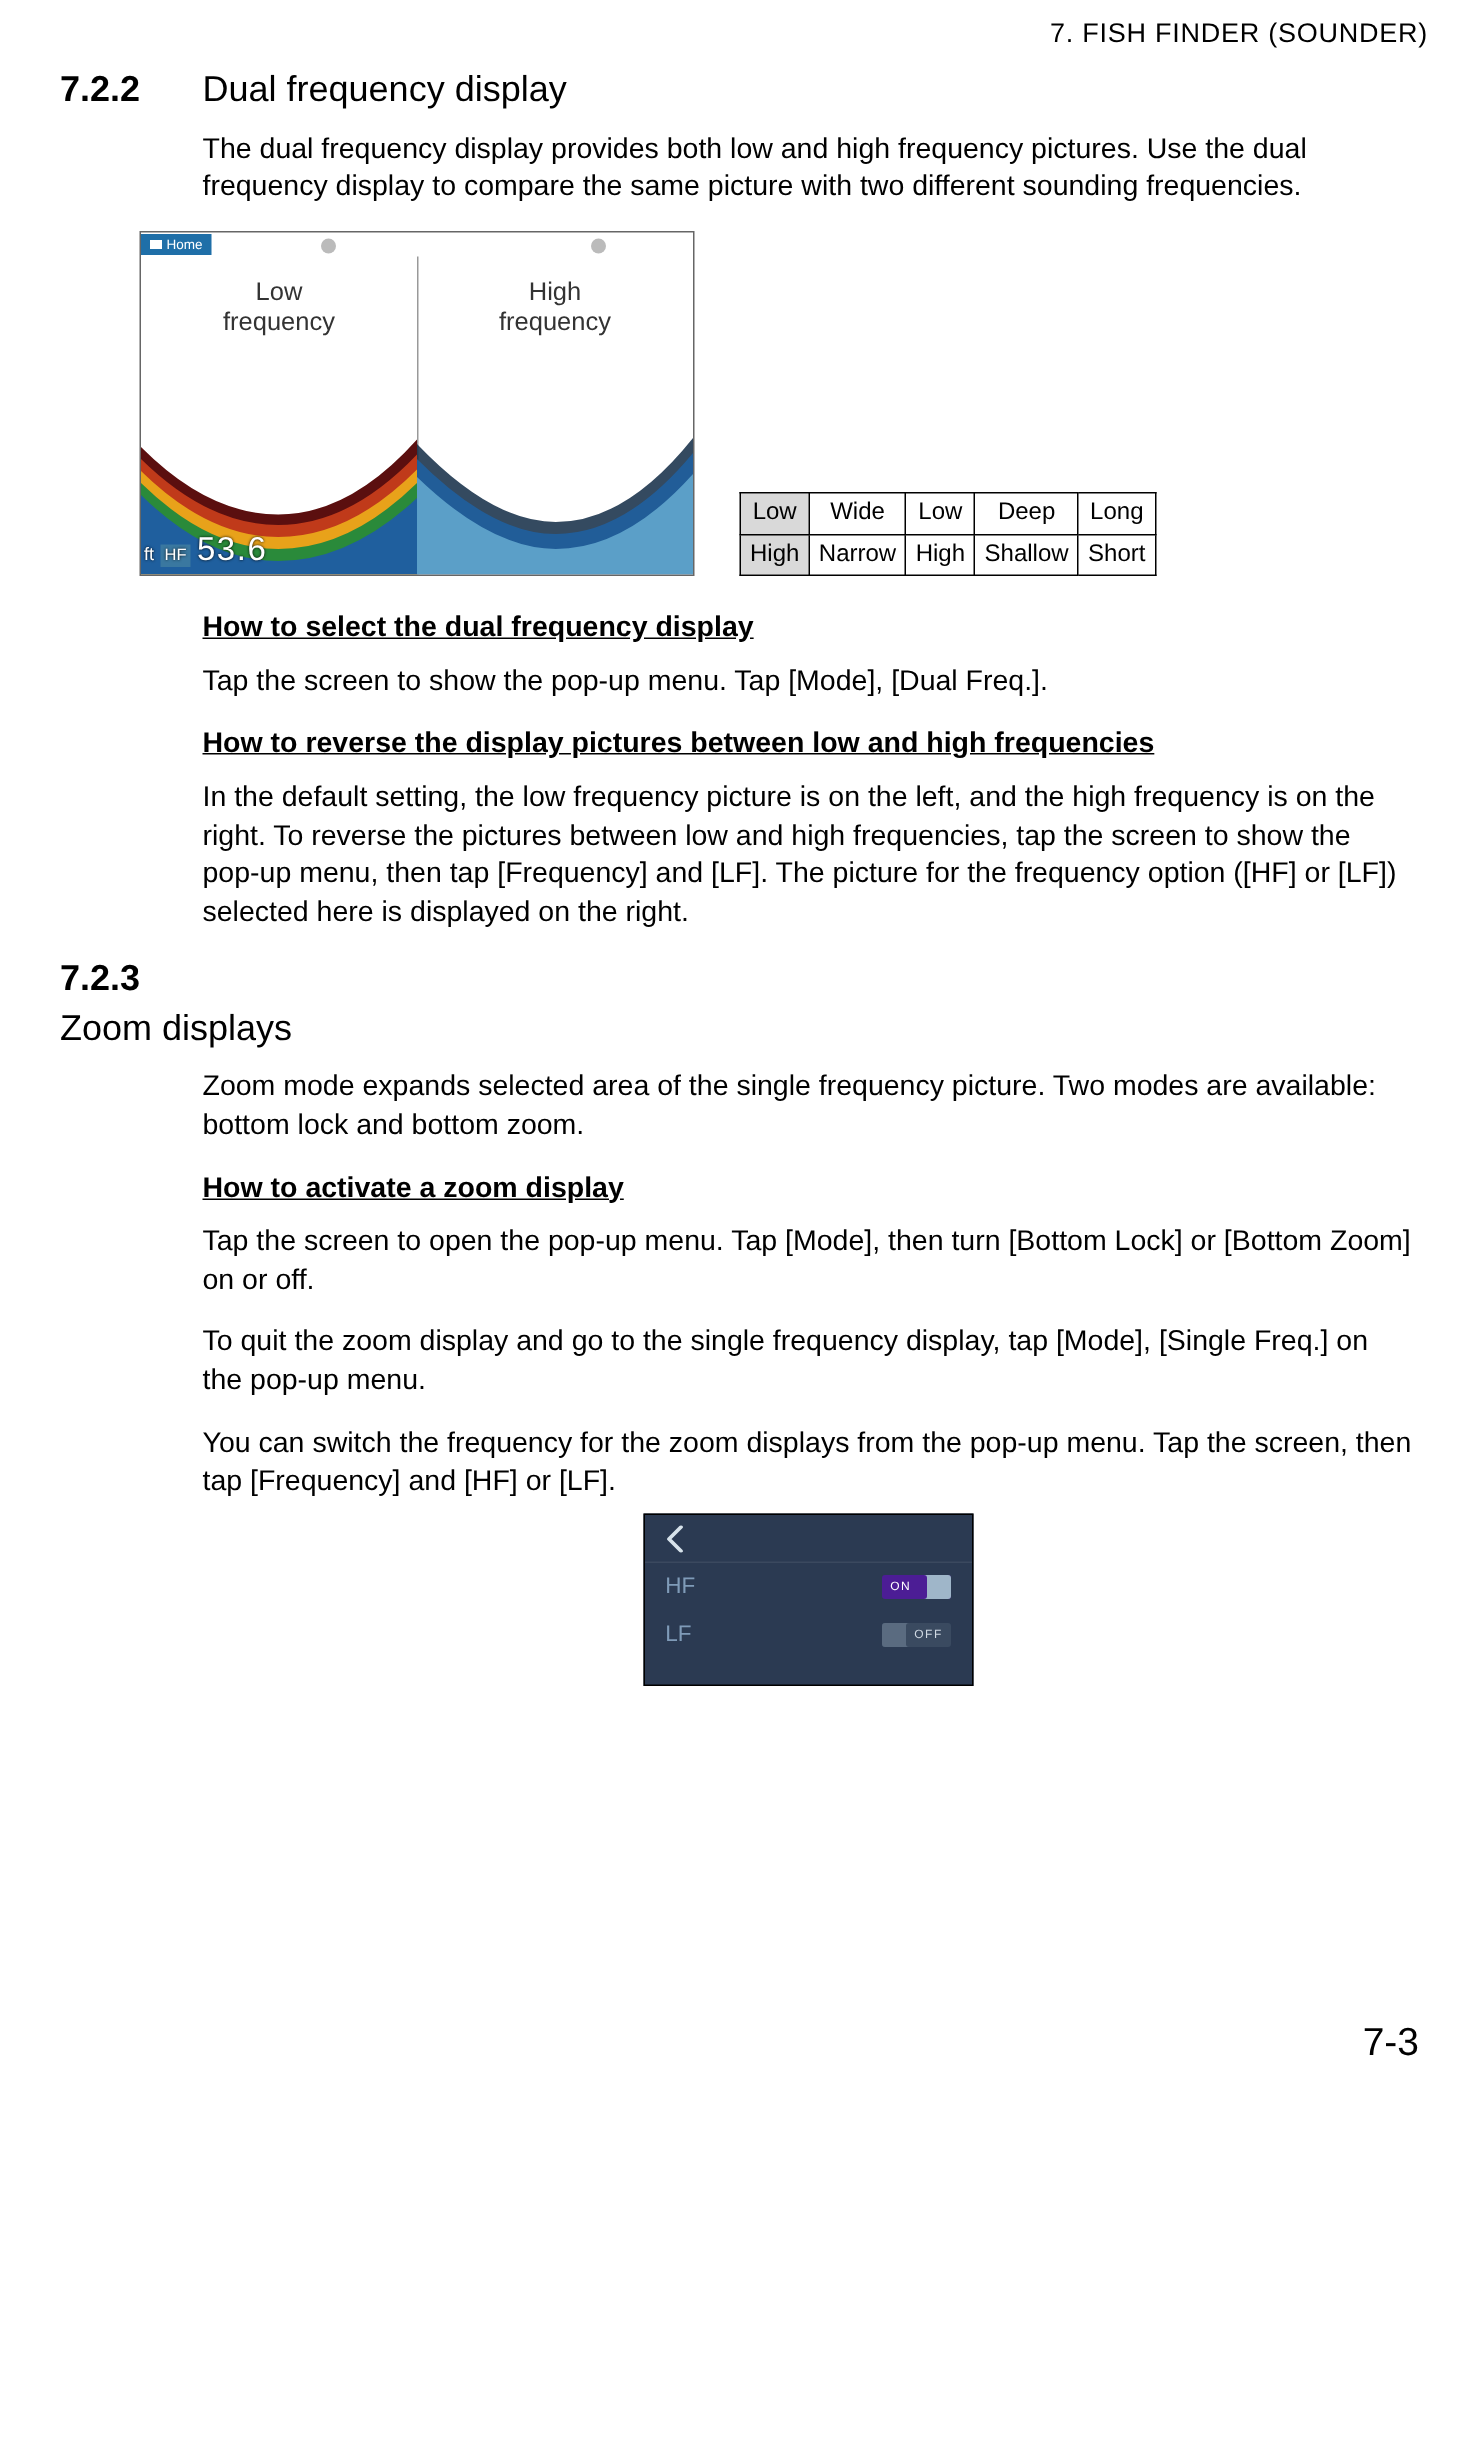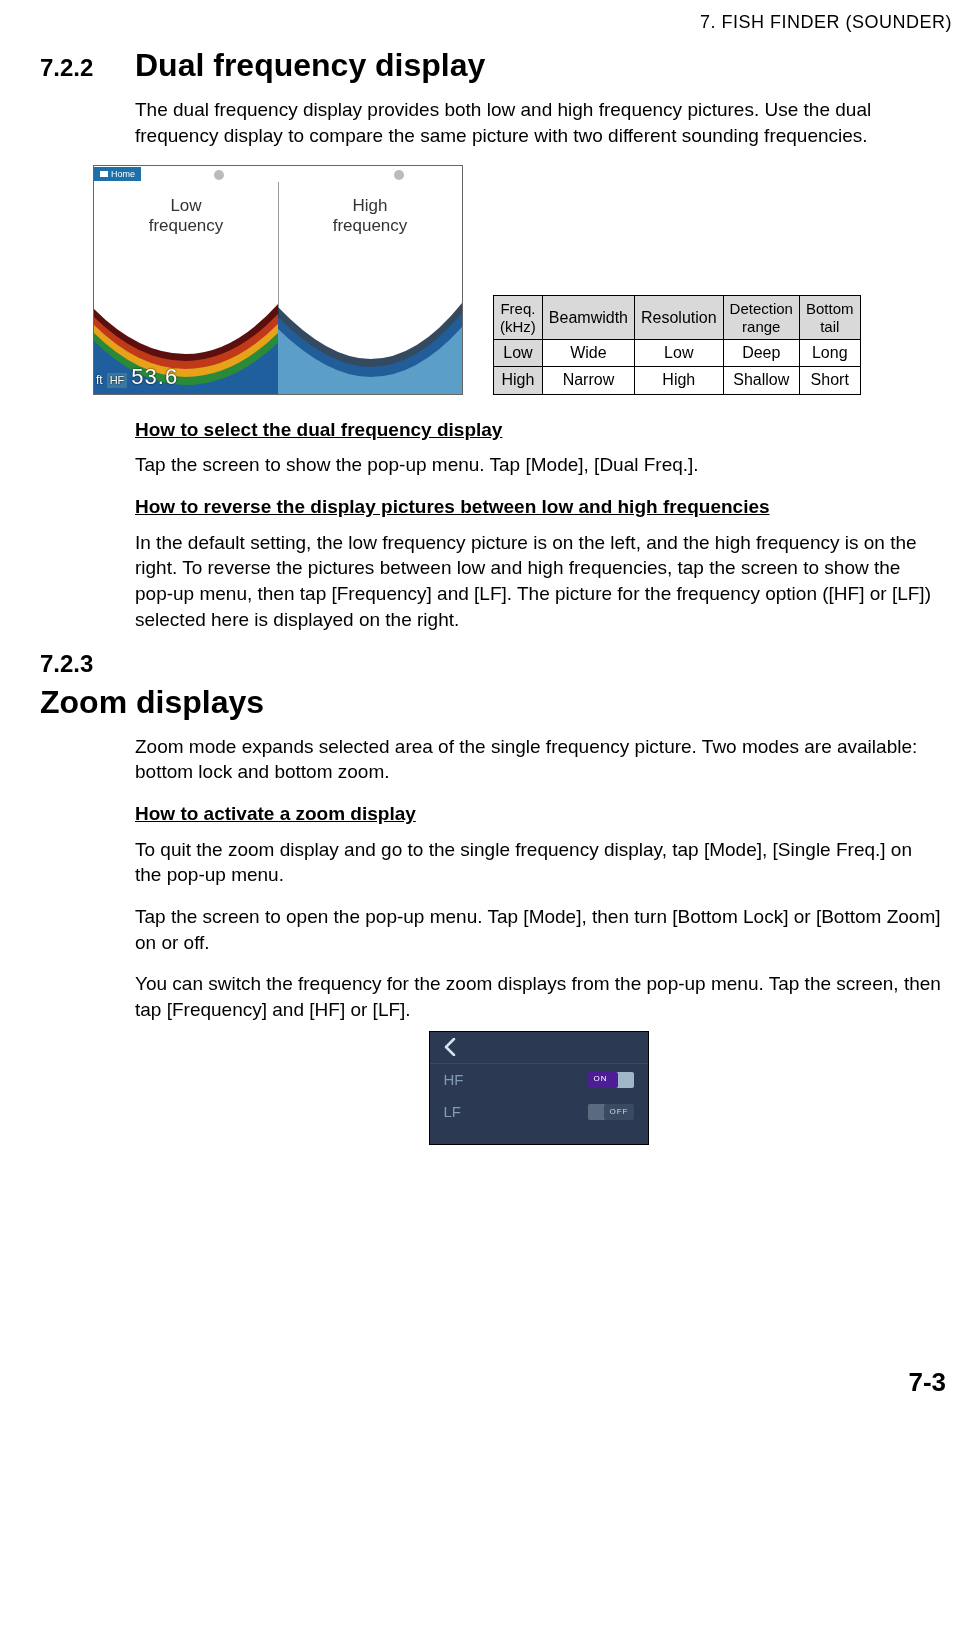--- a/index.html
+++ b/index.html
@@ -13,21 +13,21 @@
     line-height: 1.35;
   }
   .header-line {
     text-align: right;
     font-size: 18px;
     margin-bottom: 10px;
     letter-spacing: 0.5px;
   }
   .section-row { display: flex; align-items: baseline; margin-bottom: 10px; }
   .sec-num { width: 95px; font-size: 24px; font-weight: bold; }
-  .sec-title { font-size: 32px; font-weight: bold; }
+  .sec-title { font-size: 24px; font-weight: normal; }
   .body-indent { margin-left: 95px; margin-right: 10px; }
   .para { margin-bottom: 16px; }
   .sub-h { font-weight: bold; text-decoration: underline; margin-bottom: 10px; margin-top: 8px; font-size: 19px; }
   .fig-row { display: flex; align-items: flex-end; gap: 30px; margin: 14px 0 22px 30px; padding-left: 23px; }
   
   .dualfig { border: 1px solid #666; width: 370px; height: 230px; position: relative; background: #fff; }
   .df-topbar { height: 16px; display: flex; align-items: center; gap: 4px; }
   .df-home { background: #1f6fa8; color: #fff; font-size: 9px; padding: 1px 6px; display: flex; align-items: center; gap: 3px; }
   .df-home::before { content: ""; display: inline-block; width: 8px; height: 6px; background: #fff; }
   .df-dot { width: 10px; height: 10px; border-radius: 50%; background: #bbb; position: absolute; top: 4px; }
@@ -51,21 +51,21 @@
   .freq-table .hdr-small { font-size: 15px; }
   
   .popup-fig { width: 220px; margin: 8px auto 0 auto; border: 1px solid #000; background: #2b3a52; padding-bottom: 16px; }
   .popup-back { height: 32px; display: flex; align-items: center; padding-left: 14px; border-bottom: 1px solid rgba(255,255,255,0.08); }
   .popup-back svg { width: 12px; height: 18px; }
   .popup-row { display: flex; align-items: center; justify-content: space-between; padding: 6px 14px; }
   .popup-row .lbl { color: #7f9bb8; font-size: 15px; }
   .toggle { width: 46px; height: 16px; border-radius: 2px; font-size: 8px; letter-spacing: 1px; display: flex; align-items: center; justify-content: center; color: #cfd8e2; }
   .toggle.on { background: #4c1d95; box-shadow: inset -16px 0 0 #9fb6c9; justify-content: flex-start; padding-left: 6px; color:#fff; }
   .toggle.off { background: #3a4a60; box-shadow: inset 16px 0 0 #5a6b80; justify-content: flex-end; padding-right: 5px; }
-  .page-num { text-align: right; font-size: 26px; font-weight: bold; margin-top: 220px; margin-right: 6px; }
+  .page-num { text-align: right; font-size: 26px; font-weight: normal; margin-top: 220px; margin-right: 6px; }
 </style>
 </head>
 <body>
 
 <div class="header-line">7.  FISH FINDER (SOUNDER)</div>
 
 <div class="section-row">
   <div class="sec-num">7.2.2</div>
   <div class="sec-title">Dual frequency display</div>
 </div>
@@ -101,27 +101,20 @@
     </div>
     <div class="df-depth">
       <span class="unit">ft</span>
       <span class="hf">HF</span>
       <span class="val">53.6</span>
     </div>
   </div>
 
   <table class="freq-table">
     <tbody>
-        <tr>
-      <th class="hdr-small"><span>Freq.</span><br><span>(kHz)</span></th>
-      <th>Beamwidth</th>
-      <th>Resolution</th>
-      <th class="hdr-small"><span>Detection</span><br><span>range</span></th>
-      <th class="hdr-small"><span>Bottom</span><br><span>tail</span></th>
-    </tr>
     <tr>
       <td class="h">Low</td>
       <td>Wide</td>
       <td>Low</td>
       <td>Deep</td>
       <td>Long</td>
     </tr>
     <tr>
       <td class="h">High</td>
       <td>Narrow</td>
@@ -143,22 +136,22 @@
 
 <div class="section-row" style="margin-top:10px;flex-direction:column;">
   <div class="sec-num">7.2.3</div>
   <div class="sec-title">Zoom displays</div>
 </div>
 
 <div class="body-indent para">Zoom mode expands selected area of the single frequency picture. Two modes are available: bottom lock and bottom zoom.</div>
 
 <div class="body-indent">
   <div class="sub-h">How to activate a zoom display</div>
+  <div class="para">Tap the screen to open the pop-up menu. Tap [Mode], then turn [Bottom Lock] or [Bottom Zoom] on or off.</div>
   <div class="para">To quit the zoom display and go to the single frequency display, tap [Mode], [Single Freq.] on the pop-up menu.</div>
-  <div class="para">Tap the screen to open the pop-up menu. Tap [Mode], then turn [Bottom Lock] or [Bottom Zoom] on or off.</div>
   <div class="para" style="margin-bottom:4px;">You can switch the frequency for the zoom displays from the pop-up menu. Tap the screen, then tap [Frequency] and [HF] or [LF].</div>
 
   <div class="popup-fig">
     <div class="popup-back">
       <svg viewBox="0 0 12 18">
         <path d="M10 1 L2 9 L10 17" stroke="#d7e2ea" stroke-width="2.5" fill="none" stroke-linecap="round" stroke-linejoin="round"></path>
       </svg>
     </div>
     <div class="popup-row">
       <span class="lbl">HF</span>

